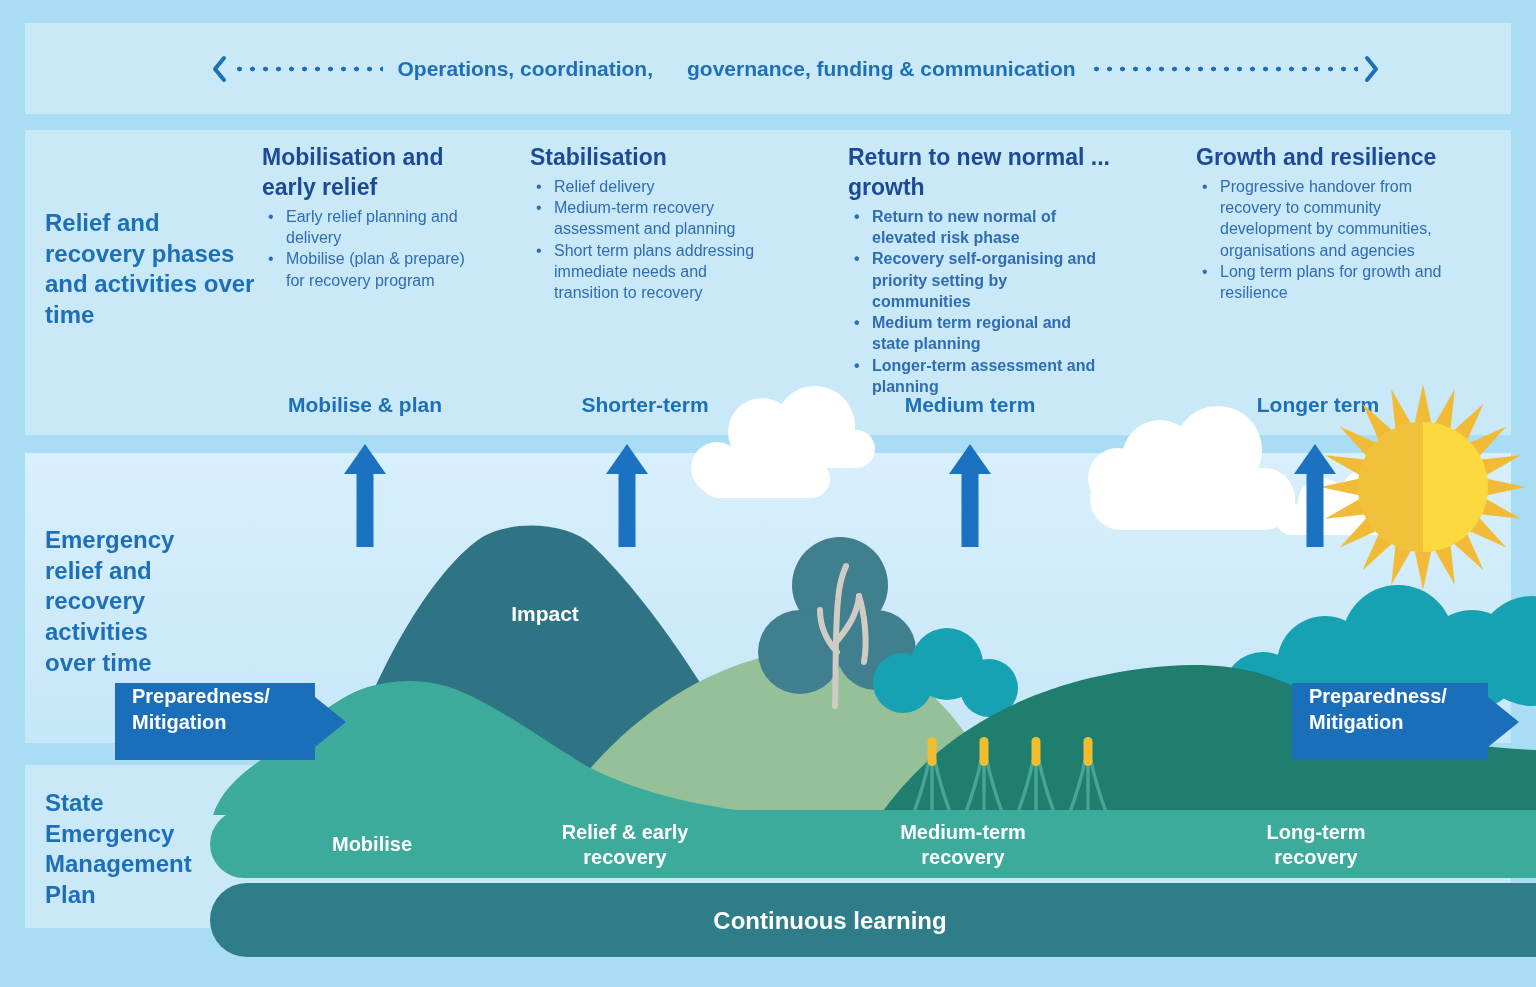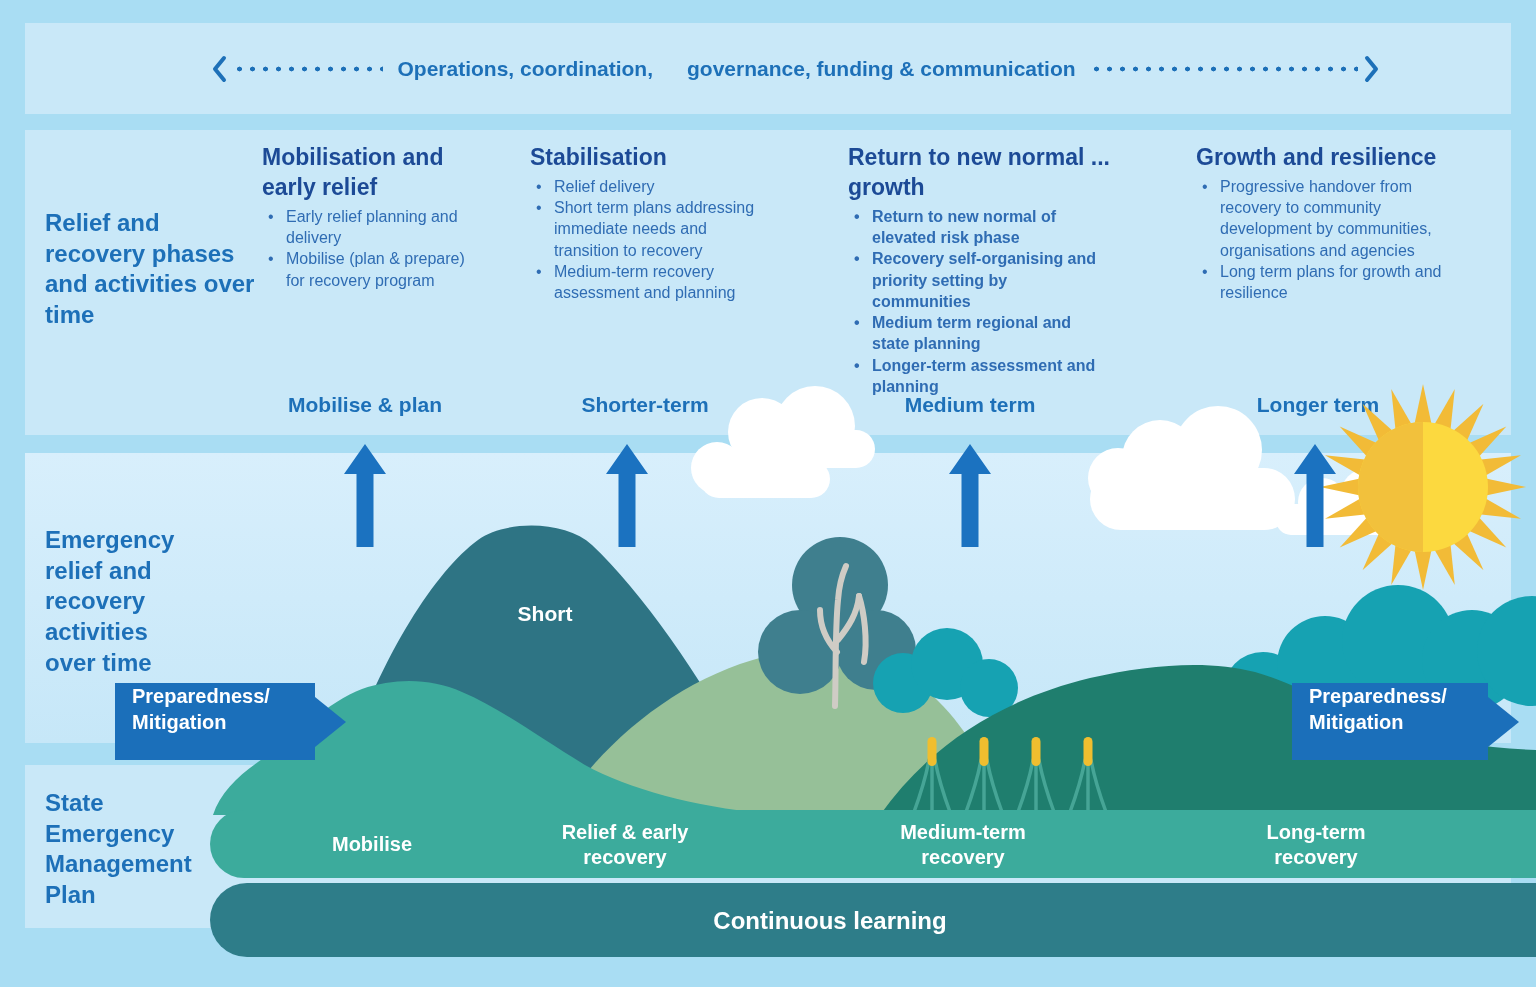--- a/index.html
+++ b/index.html
@@ -92,22 +92,22 @@
   <h3>Mobilisation and early relief</h3>
   <ul>
     <li>Early relief planning and delivery</li>
     <li>Mobilise (plan &amp; prepare) for recovery program</li>
   </ul>
 </div>
 <div class="col" id="col-2" style="z-index:2;position:absolute;">
   <h3>Stabilisation</h3>
   <ul>
     <li>Relief delivery</li>
+    <li>Medium-term recovery assessment and planning</li>
     <li>Short term plans addressing immediate needs and transition to recovery</li>
-    <li>Medium-term recovery assessment and planning</li>
   </ul>
 </div>
 <div class="col" id="col-3" style="z-index:2;position:absolute;">
   <h3>Return to new normal ... growth</h3>
   <ul>
     <li>Return to new normal of elevated risk phase</li>
     <li>Recovery self-organising and priority setting by communities</li>
     <li>Medium term regional and state planning</li>
     <li>Longer-term assessment and planning</li>
   </ul>
@@ -229,21 +229,21 @@
       <line x1="1088" y1="810" x2="1088" y2="764"></line>
   </g>
   <g fill="#f0be2f">
     <rect x="927.5" y="737" width="9" height="29" rx="4.5"></rect>
     <rect x="979.5" y="737" width="9" height="29" rx="4.5"></rect>
     <rect x="1031.5" y="737" width="9" height="29" rx="4.5"></rect>
     <rect x="1083.5" y="737" width="9" height="29" rx="4.5"></rect>
   </g>
 </svg>
 
-<div id="label-impact">Short</div>
+<div id="label-impact">Impact</div>
 
 <div class="band" id="band-recovery"></div>
 <div class="band" id="band-learning"></div>
 
 <div class="band-label one" style="left:372px;">Mobilise</div>
 <div class="band-label two" style="left:625px;">Relief &amp; early recovery</div>
 <div class="band-label two" style="left:963px;">Medium-term recovery</div>
 <div class="band-label two" style="left:1316px;">Long-term recovery</div>
 <div class="band-label" id="label-learning" style="left:830px;">Continuous learning</div>
 

